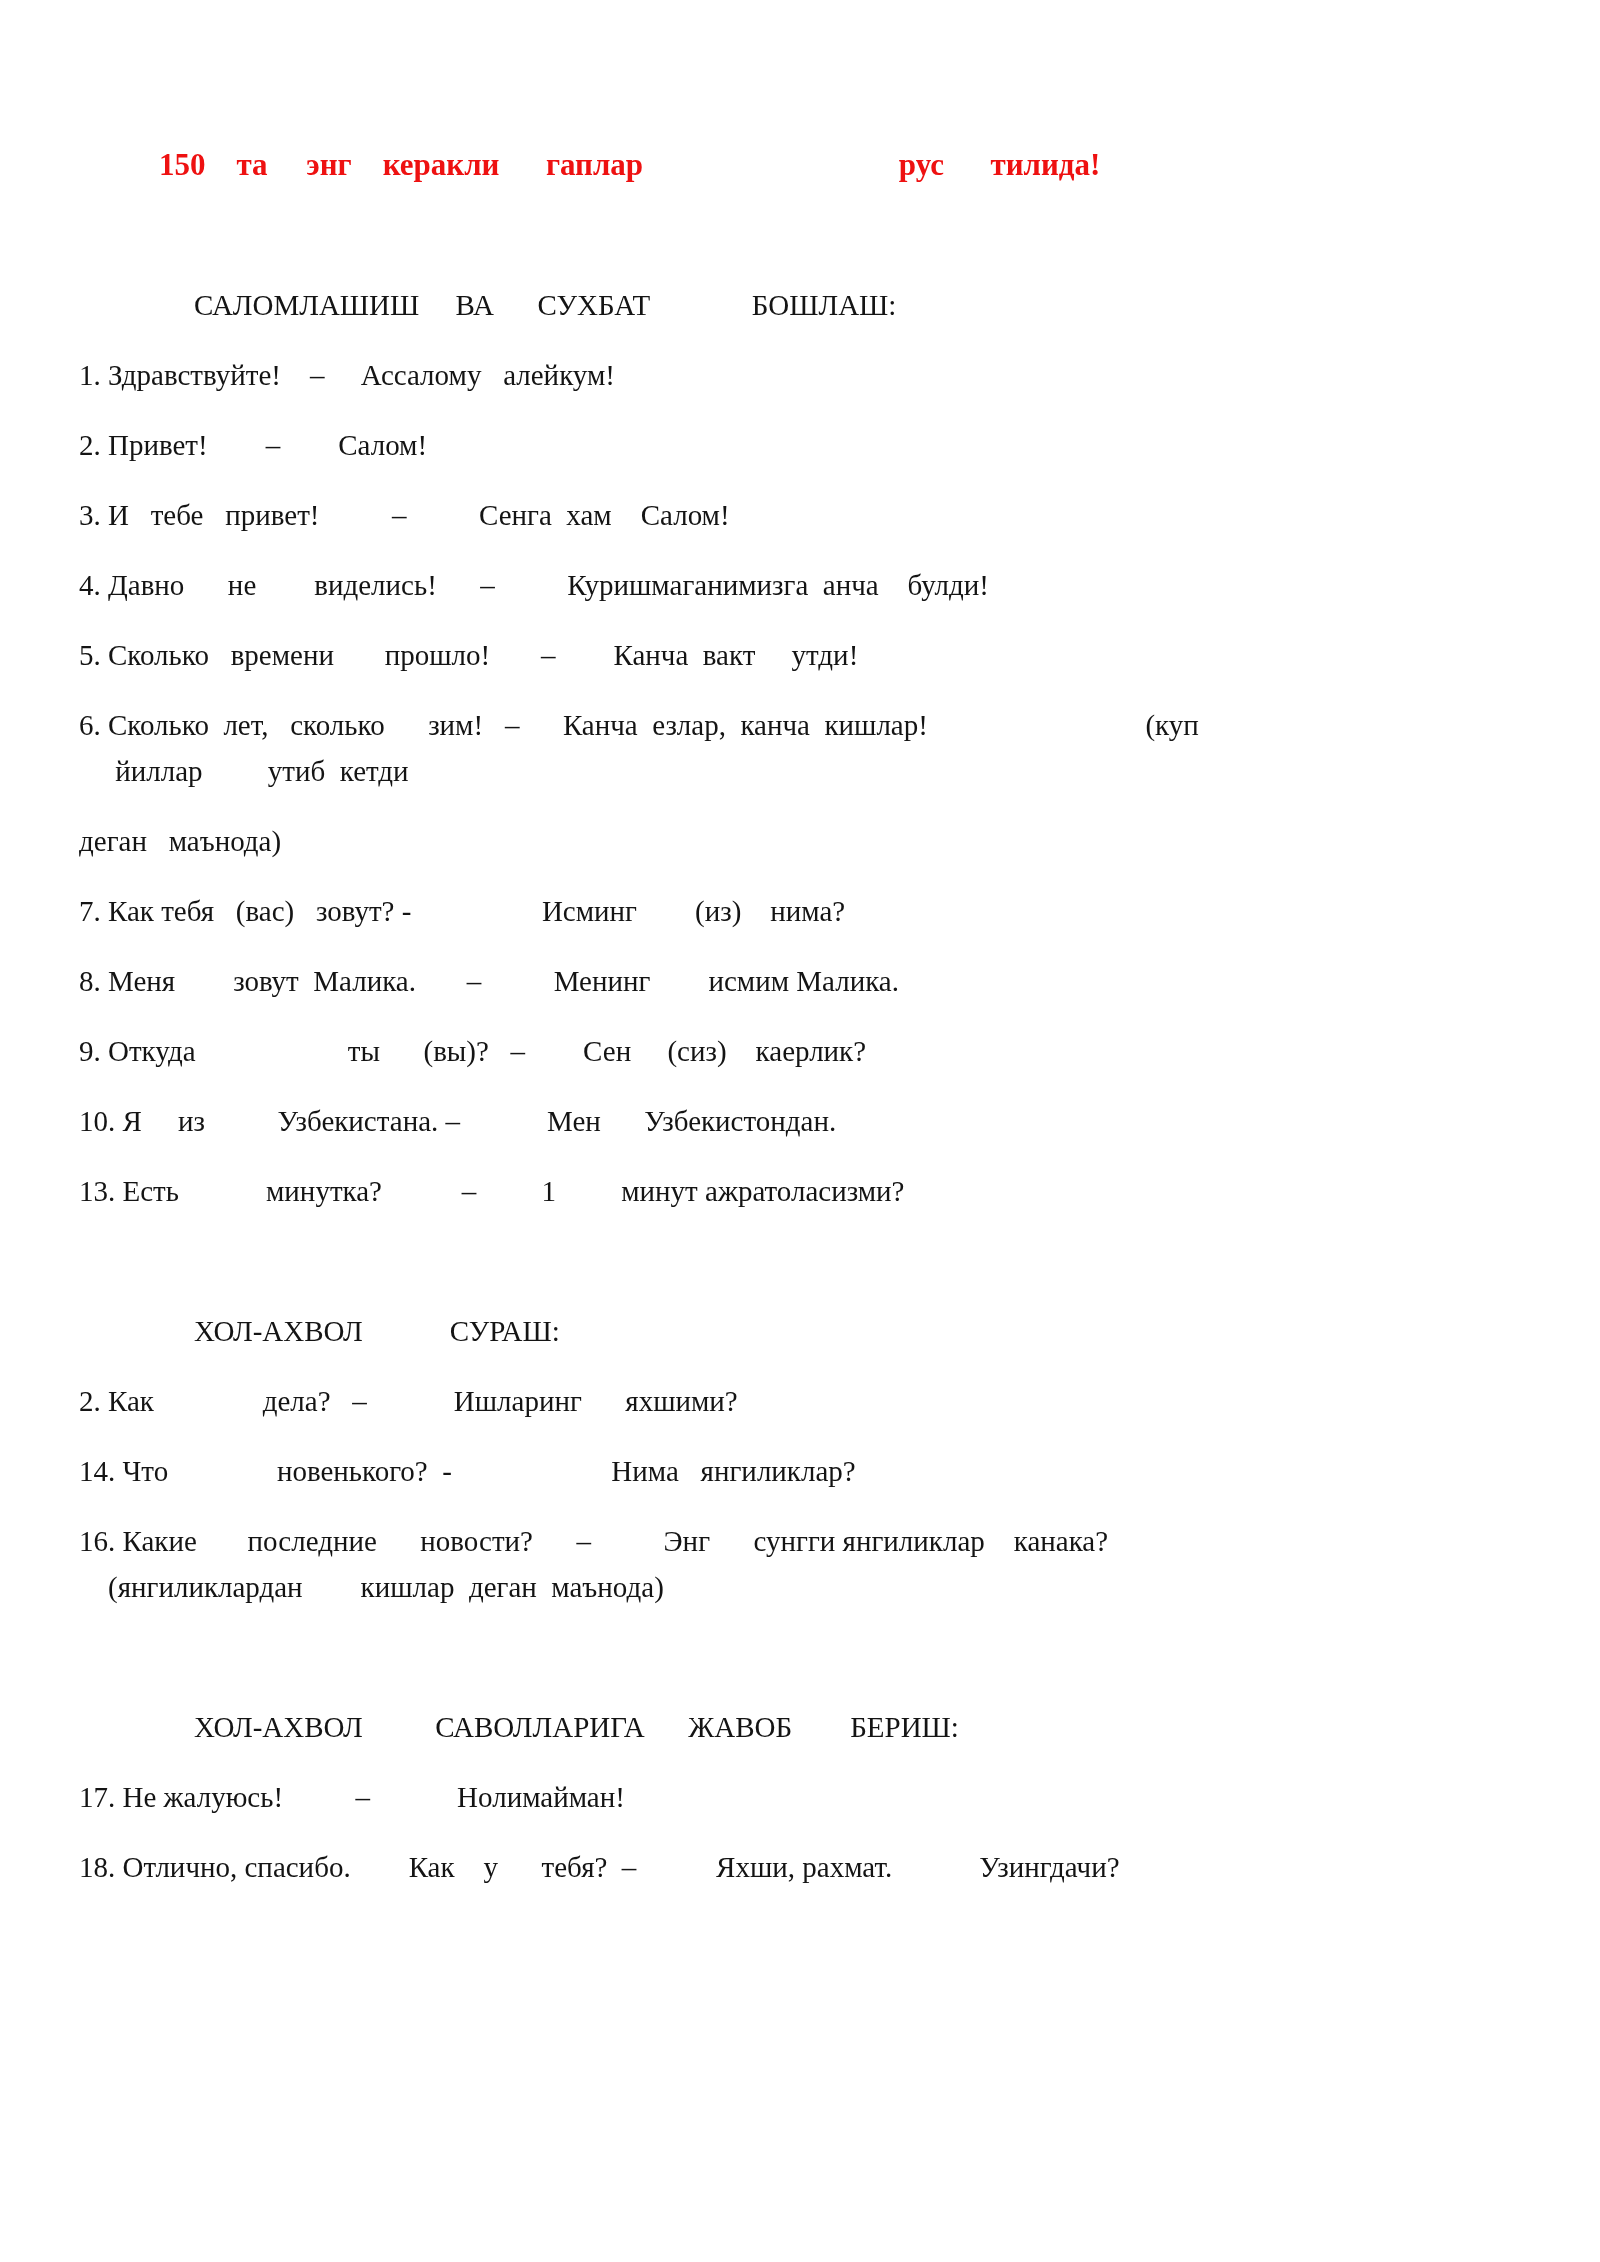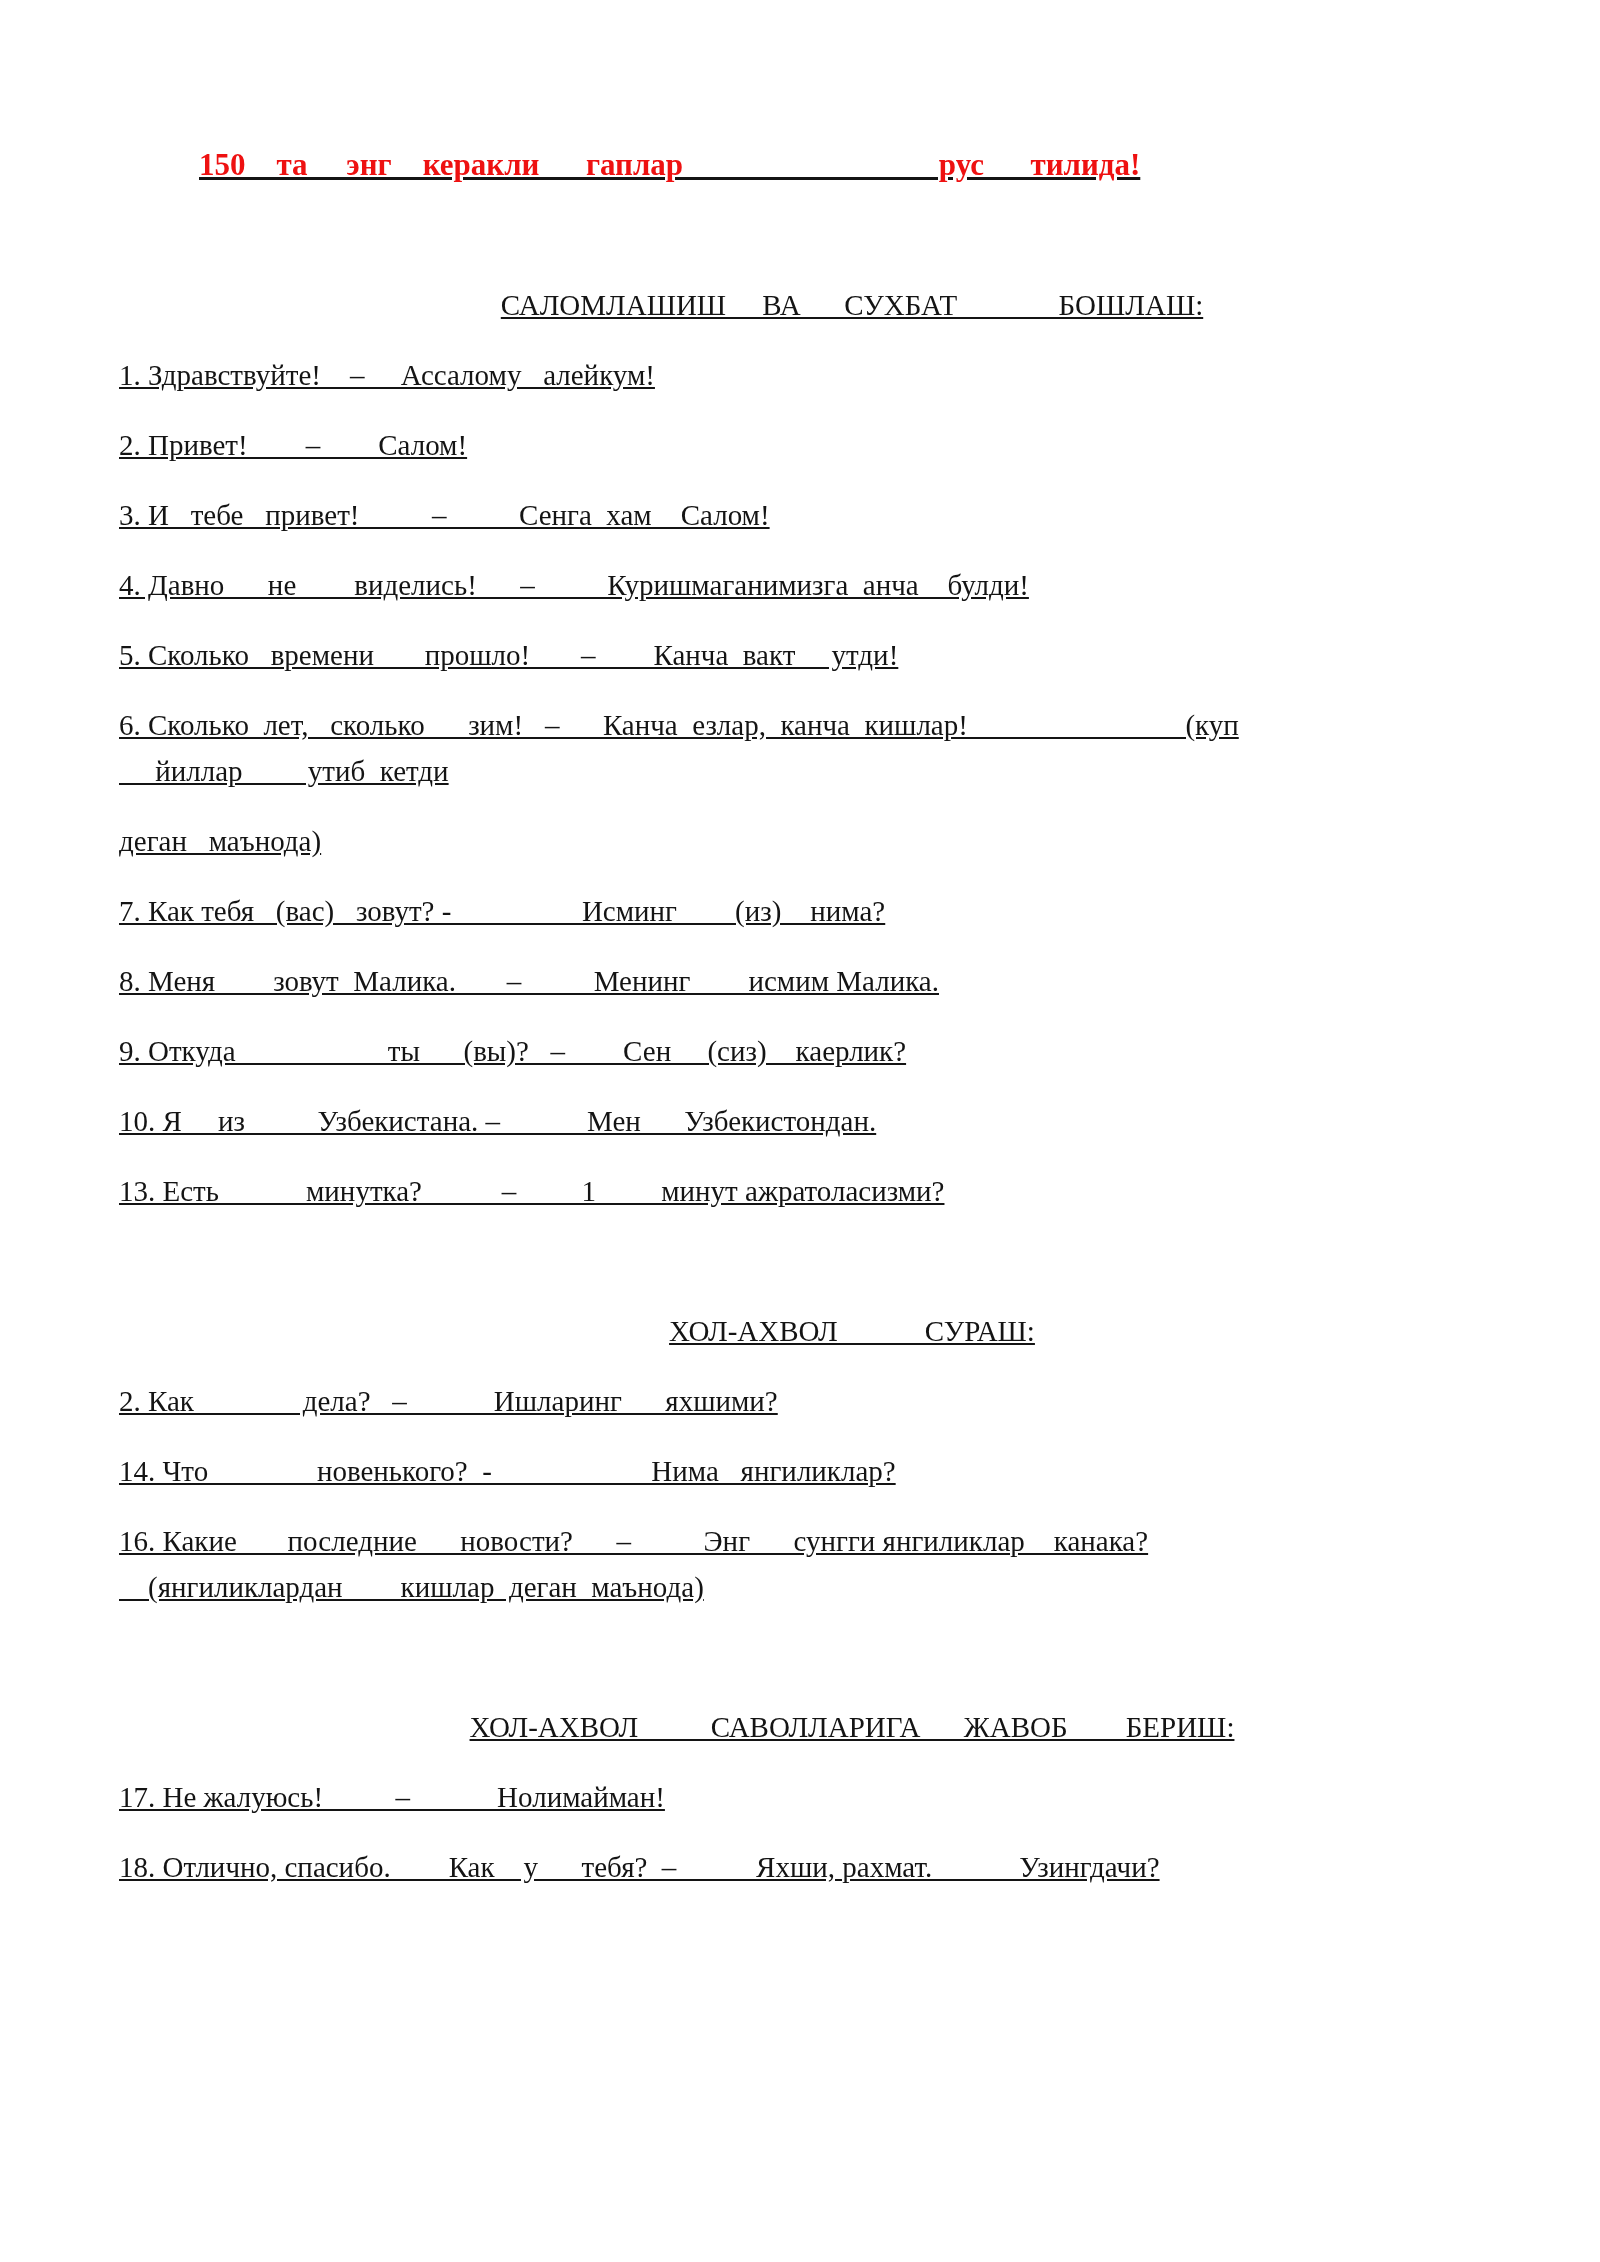--- a/index.html
+++ b/index.html
@@ -11,40 +11,38 @@
     width: 1600px;
     height: 2262px;
     overflow: hidden;
     font-family: "Liberation Serif", "DejaVu Serif", serif;
     color: #141414;
   }
   .page {
     box-sizing: border-box;
     width: 1600px;
     height: 2008px;
-    padding: 142px 130px 60px 119px;
-    text-decoration: underline;
+    padding: 142px 130px 60px 79px;
   }
   .para {
     margin: 0 0 24px 0;
   }
   .line {
     white-space: pre;
     font-size: 29px;
     line-height: 46px;
     min-height: 46px;
   }
   .title .line {
     font-size: 31px;
     font-weight: bold;
     color: var(--title-red, #ee1111);
     padding-left: 80px;
   }
   .heading .line {
-    text-align: center;
     padding-left: 115px;
   }
   .spacer .line {
     min-height: 46px;
   }
 </style>
 </head>
 <body>
 
 <div class="page">

